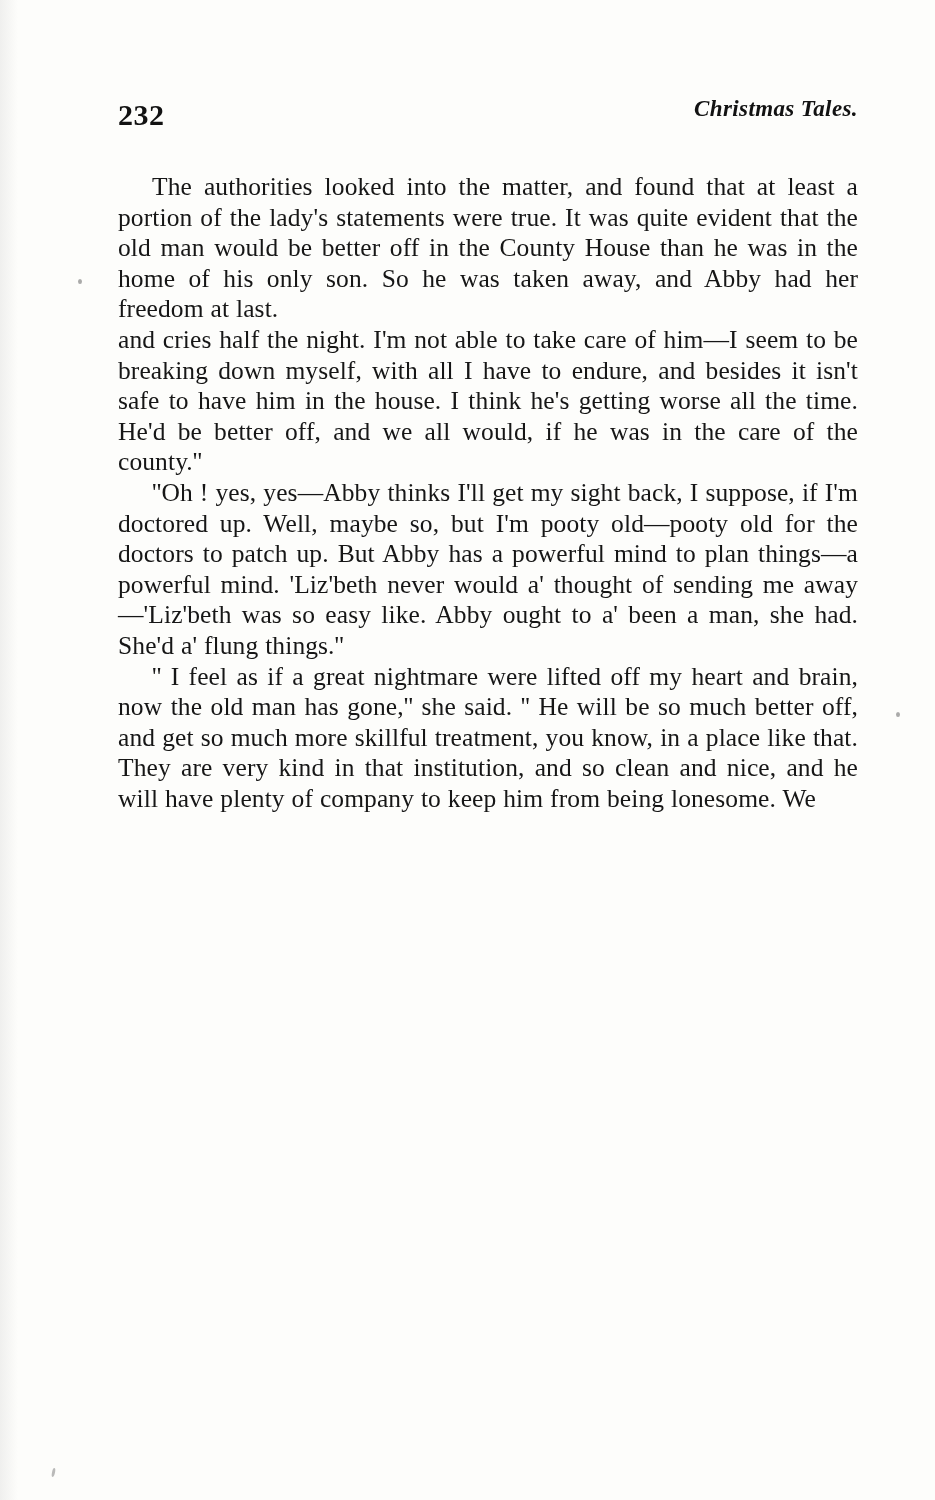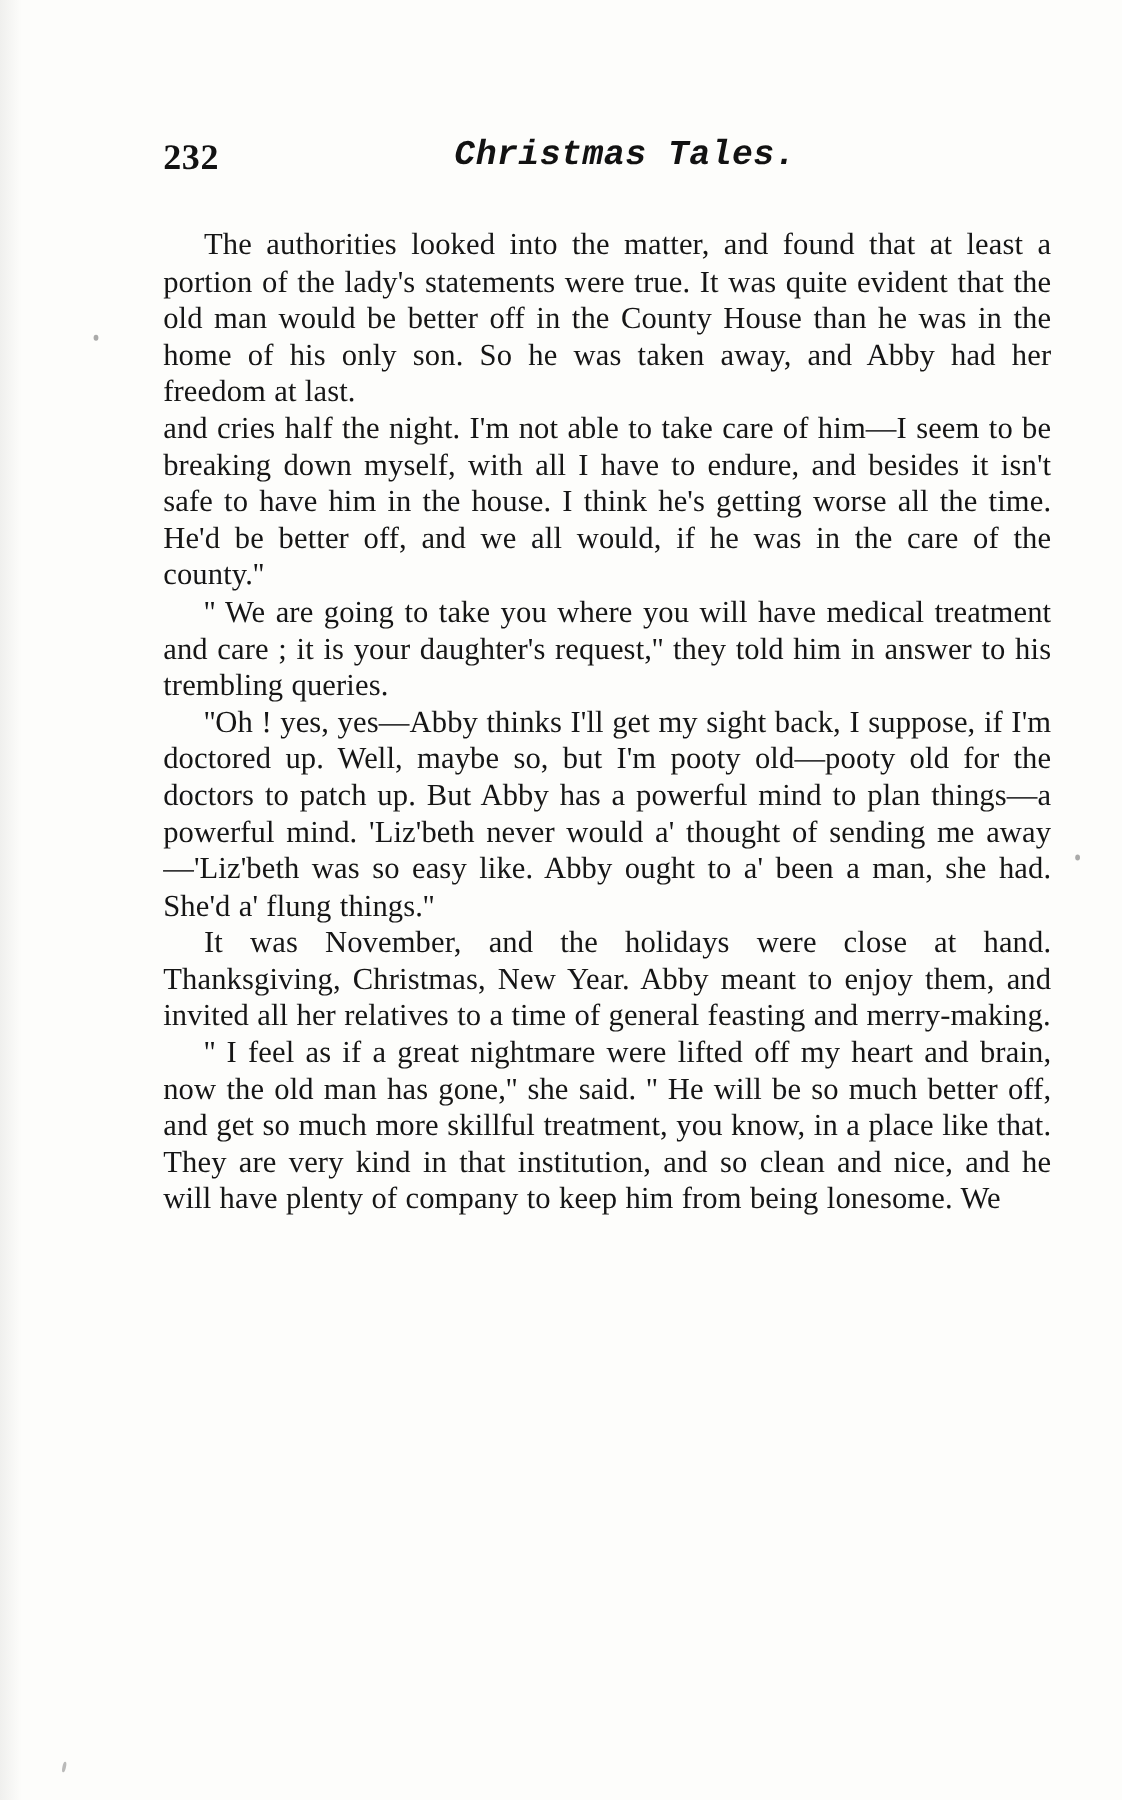--- a/index.html
+++ b/index.html
@@ -18,23 +18,22 @@
   .page {
     position: absolute;
     top: 0; left: 0;
     width: 935px;
     height: 1500px;
     background: #fdfdfb;
   }
   .page-inner {
     position: absolute;
     left: 118px;
-    top: 109px;
+    top: 92px;
     width: 740px;
-    margin-left: 18px;
   }
   .header-row {
     position: relative;
     height: 58px;
     display: block;
   }
   .folio {
     position: absolute;
     left: 0;
     top: 6px;
@@ -42,28 +41,27 @@
     font-weight: bold;
     font-family: "Liberation Serif", serif;
     letter-spacing: 0.5px;
     color: #121212;
   }
   .running-title {
     position: absolute;
     left: 0;
     right: 0;
     top: 4px;
-    text-align: center;
+    text-align: right;
     font-style: italic;
     font-weight: bold;
-    font-size: 29px;
+    font-size: 23px;
     letter-spacing: 0.4px;
     color: #121212;
     padding-left: 30px;
-    font-family: Liberation Mono, monospace;
   }
   .body-text {
     margin-top: 22px;
     width: 740px;
   }
   p.para {
     margin: 0;
     font-size: 25.5px;
     line-height: 30.6px;
     text-align: justify;
@@ -108,20 +106,18 @@
   <div class="page-inner">
 
     <div class="header-row">
       <div class="folio">232</div>
       <div class="running-title">Christmas Tales.</div>
     </div>
 
     <div class="body-text">
       <p class="para indent">The authorities looked into the matter, and found that at least a portion of the lady's statements were true.   It was quite evident that the old man would be better off in the County House than he was in the home of his only son.   So he was taken away, and Abby had her freedom at last.</p>
       <p class="para">and cries half the night.   I'm not able to take care of him—I seem to be breaking down myself, with all I have to endure, and besides it isn't safe to have him in the house.   I think he's getting worse all the time.   He'd be better off, and we all would, if he was in the care of the county.''</p>
-      <p class="para indent">'' We are going to take you where you will have medical treatment and care ; it is your daughter's request,'' they told him in answer to his trembling queries.</p>
       <p class="para indent">''Oh ! yes, yes—Abby thinks I'll get my sight back, I suppose, if I'm doctored up.   Well, maybe so, but I'm pooty old—pooty old for the doctors to patch up.   But Abby has a powerful mind to plan things—a powerful mind.   'Liz'beth never would a' thought of sending me away—'Liz'beth was so easy like.   Abby ought to a' been a man, she had. She'd a' flung things.''</p>
-      <p class="para indent">It was November, and the holidays were close at hand.   Thanksgiving, Christmas, New Year. Abby meant to enjoy them, and invited all her relatives to a time of general feasting and merry-making.</p>
       <p class="para indent last-lines">'' I feel as if a great nightmare were lifted off my heart and brain, now the old man has gone,'' she said.   '' He will be so much better off, and get so much more skillful treatment, you know, in a place like that.   They are very kind in that institution, and so clean and nice, and he will have plenty of company to keep him from being lonesome.   We</p>
     </div>
 
   </div>
 </div>
 
 </body></html>

